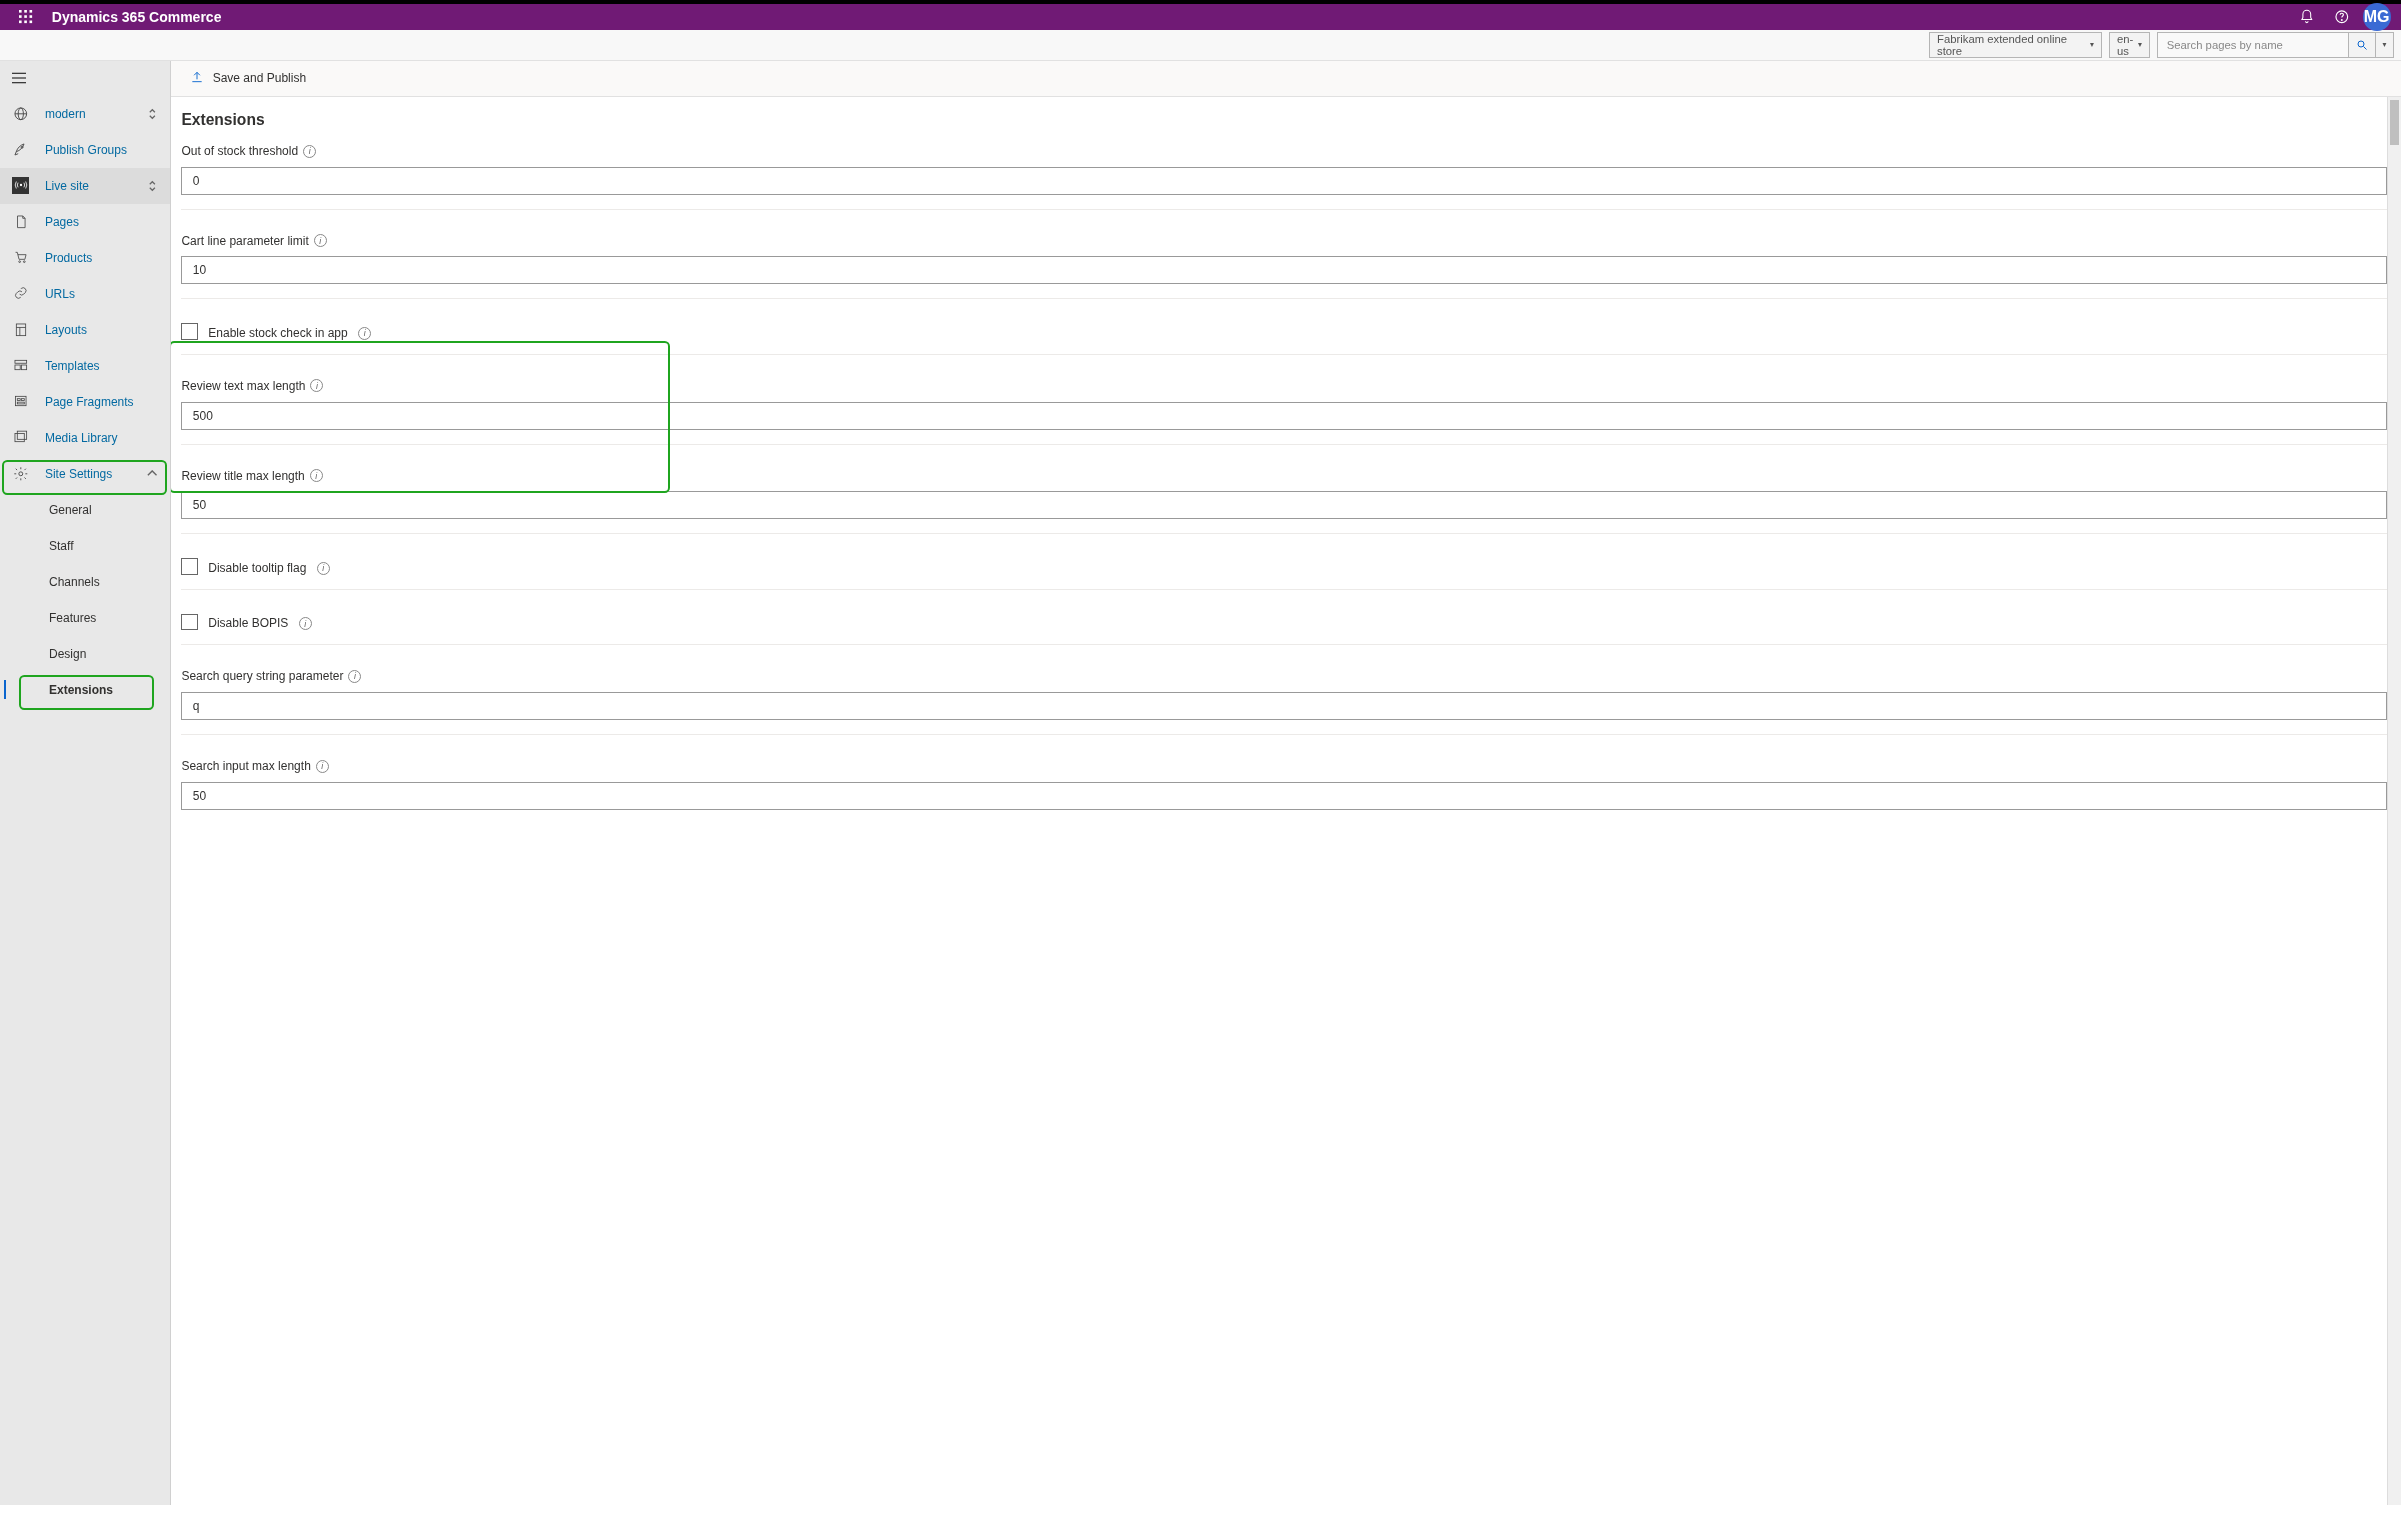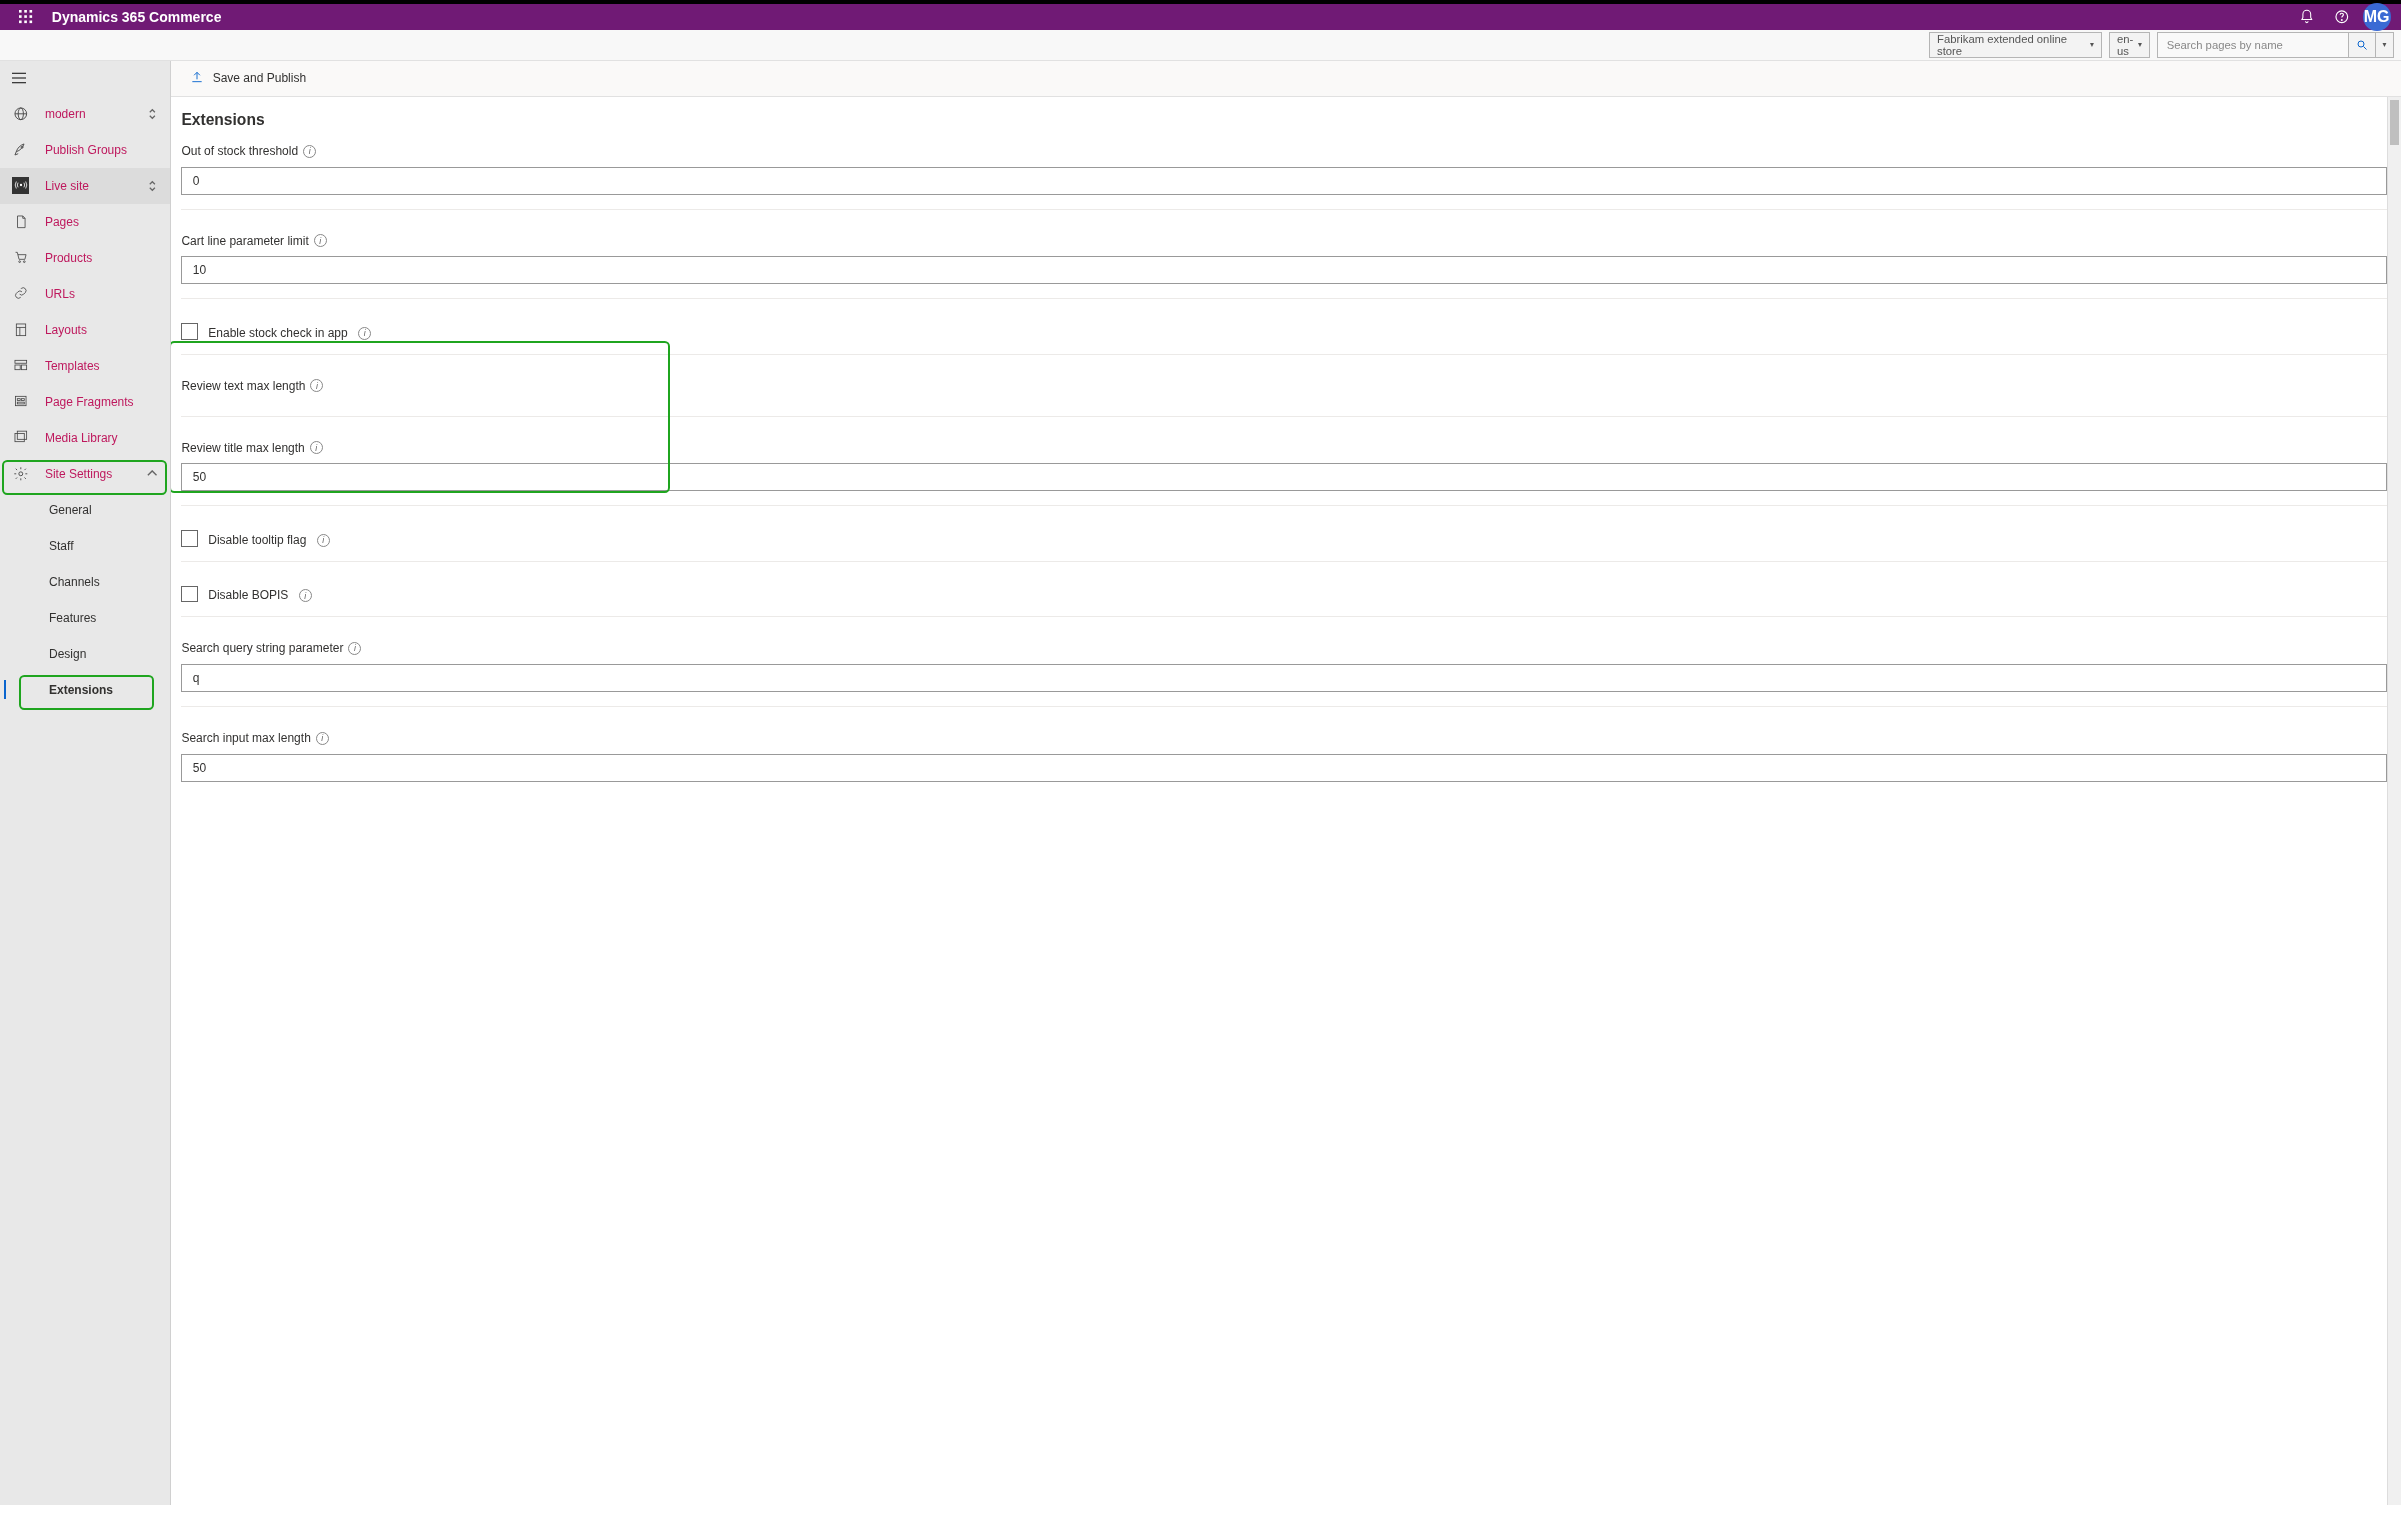--- a/index.html
+++ b/index.html
@@ -62,21 +62,21 @@
   .sidebar {
     width: 171px; background: #e8e8e8; border-right: 0.9px solid #d0d0d0;
     display: flex; flex-direction: column; overflow-y: auto;
   }
   .hamburger-row {
     height: 35px; display: flex; align-items: center; padding: 0 12px;
     cursor: pointer;
   }
   .sb-item {
     height: 36px; display: flex; align-items: center; padding: 0 12px;
-    cursor: pointer; gap: 15.6px; color: #be185d;
+    cursor: pointer; gap: 15.6px; color: #0369a1;
   }
   .sb-item.live { background: #dcdcdc; }
   .sb-icon { width: 17.3px; height: 17.3px; display: flex; align-items: center; justify-content: center; flex-shrink: 0; }
   .sb-icon svg { stroke: #444; fill: none; stroke-width: 1.4; }
   .sb-icon.dark-box { background: #333; }
   .sb-icon.dark-box svg { stroke: #fff; }
   .sb-label { flex: 1; }
   .sb-expand { width: 12px; display:flex; align-items:center; justify-content:center; color:#666; }
   .sb-sub {
     height: 36px; display: flex; align-items: center; padding-left: 49px;
@@ -396,20 +396,21 @@
           <span class="field-label">Enable stock check in app</span>
           <span class="info-circle">i</span>
         </div>
       </div>
 
       <div class="field">
         <div class="field-label-row">
           <span class="field-label">Review text max length</span>
           <span class="info-circle">i</span>
         </div>
+        <input class="text-input" type="text" value="500" style="">
       </div>
 
       <div class="field">
         <div class="field-label-row">
           <span class="field-label">Review title max length</span>
           <span class="info-circle">i</span>
         </div>
         <input class="text-input" type="text" value="50" style="">
       </div>
 

